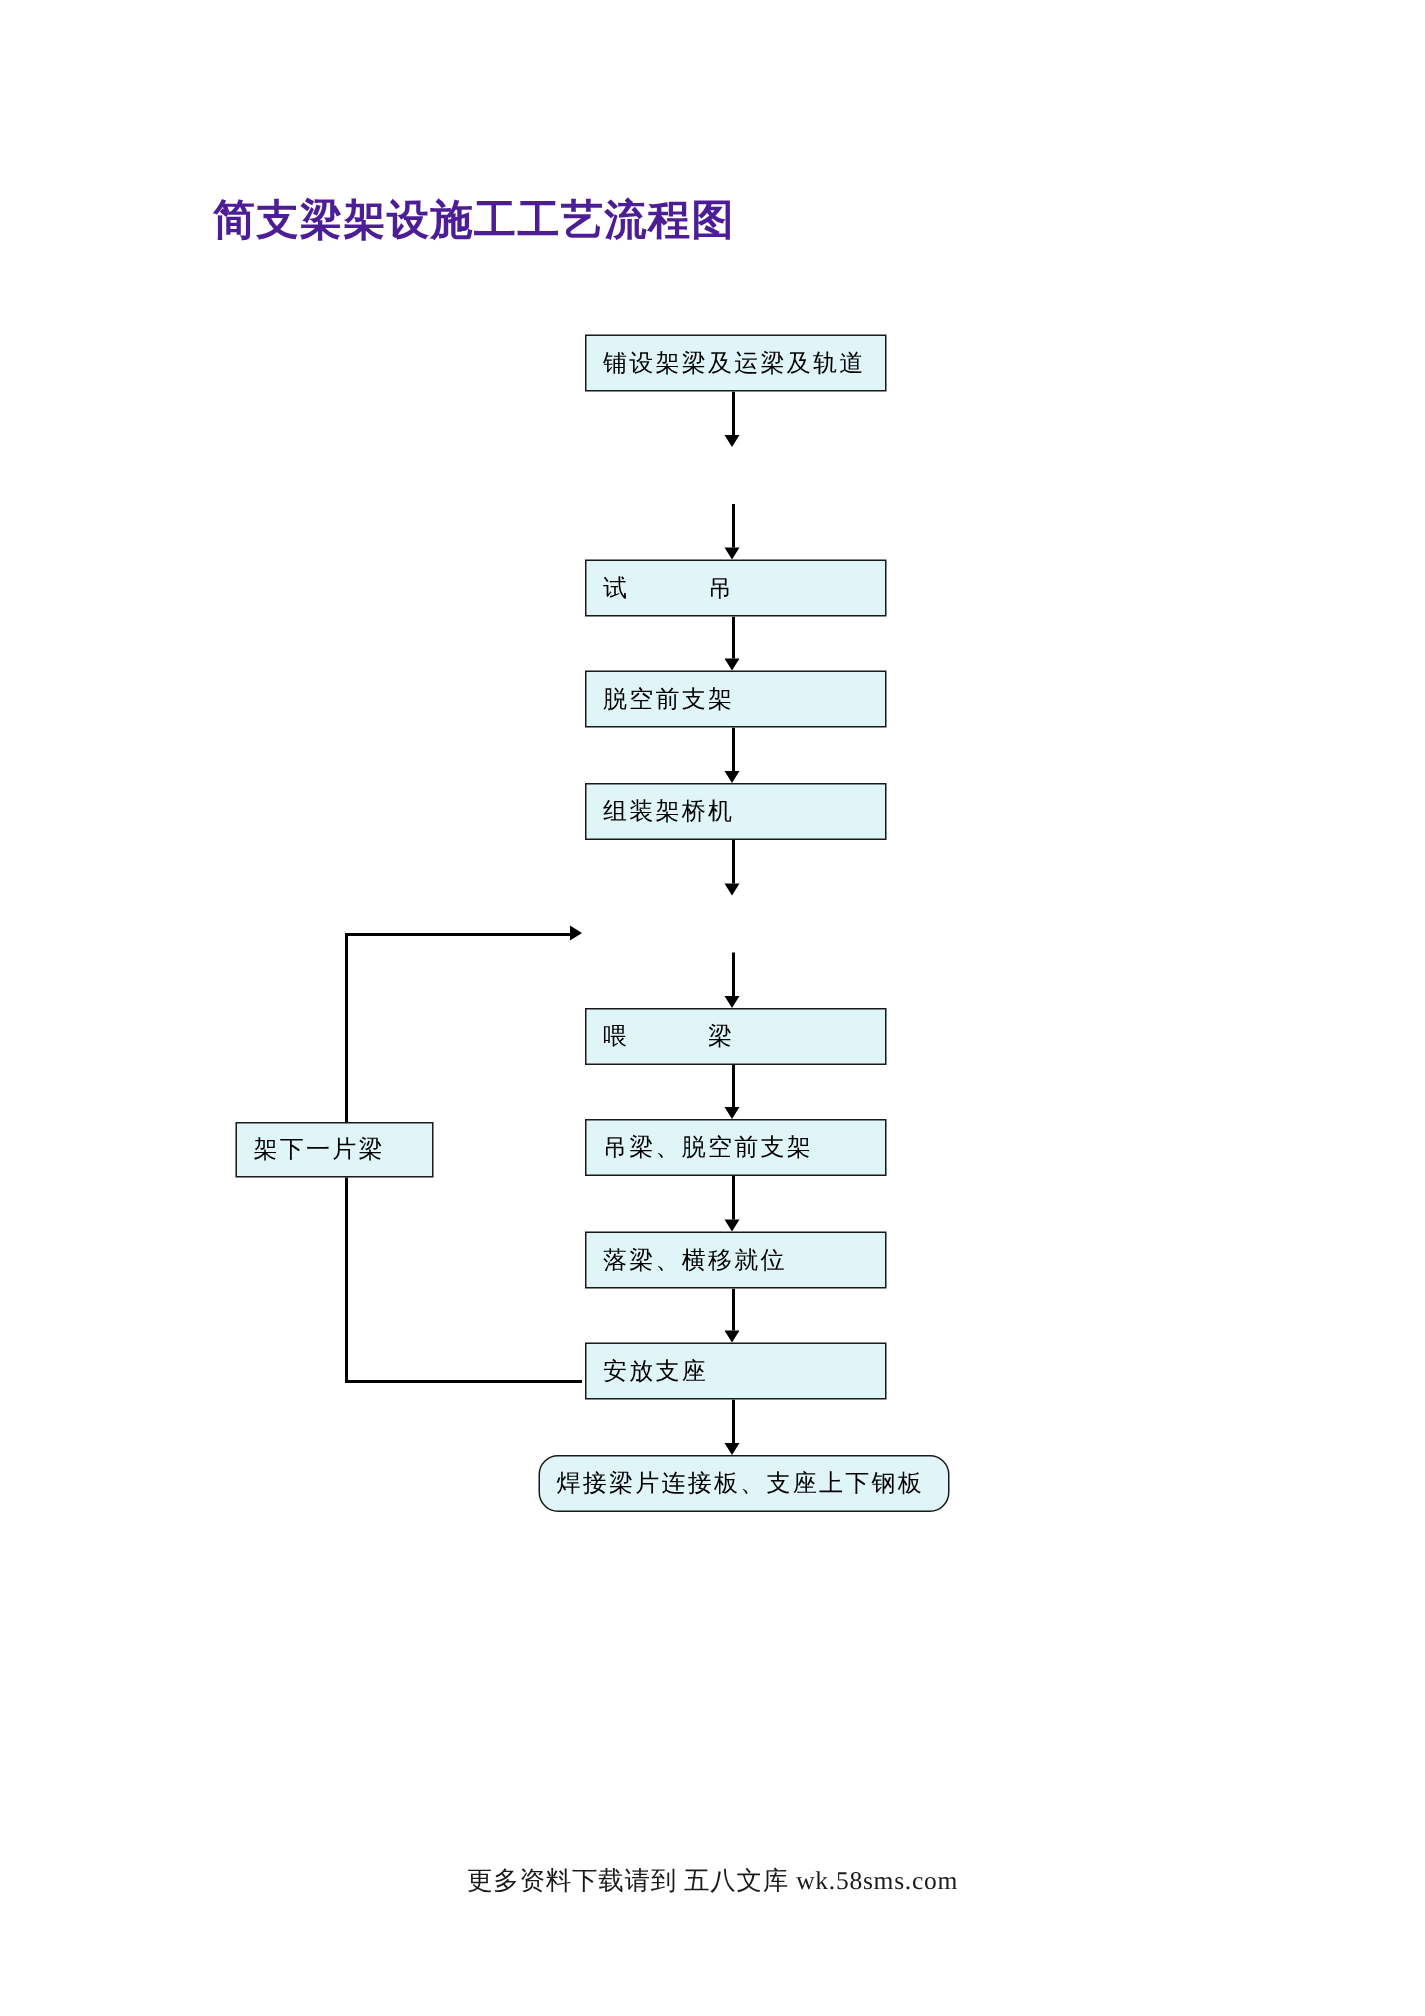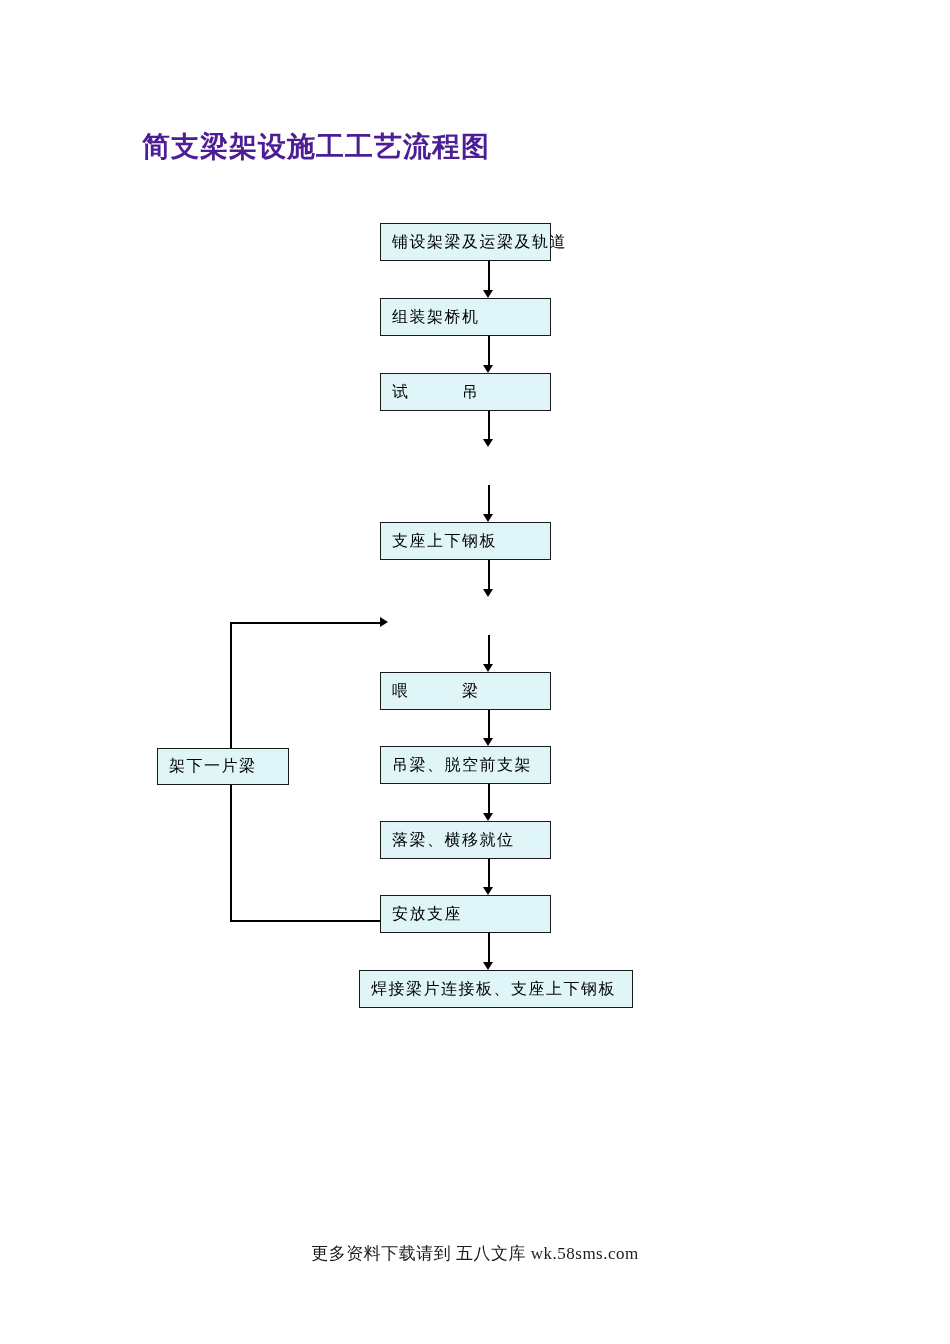--- a/index.html
+++ b/index.html
@@ -30,22 +30,22 @@
     border: 1.5px solid #1a1a1a;
     display: flex;
     align-items: center;
     padding-left: 11px;
     font-size: 16px;
     letter-spacing: 1.5px;
     color: #000000;
     white-space: pre;
     z-index: 2;
   }
-  .main-node { left: 380px; width: 171px; height: 38px; }
-  .wide-node { left: 359px; width: 274px; height: 38px; }
+  .main-node { left: 390px; width: 201px; height: 38px; }
+  .wide-node { left: 359px; width: 274px; height: 38px; border-radius: 13px; }
   .side-node { left: 157px; width: 132px; height: 37px; }
   .line {
     position: absolute;
     background: #000000;
     z-index: 1;
   }
   .vline { width: 1.5px; }
   .hline { height: 1.5px; }
   .arrow-down {
     position: absolute;
@@ -75,23 +75,23 @@
   }
 </style>
 </head>
 <body>
 
 <div class="page">
 
   <h1 class="doc-title">简支梁架设施工工艺流程图</h1>
 
   <div class="node main-node" style="top:223px">铺设架梁及运梁及轨道</div>
-  <div class="node main-node" style="top:298px">组装架桥机</div>
   <div class="node main-node" style="top:373px">试　　　吊</div>
-  <div class="node main-node" style="top:522px">支座上下钢板</div>
+  <div class="node main-node" style="top:447px">脱空前支架</div>
+  <div class="node main-node" style="top:522px">组装架桥机</div>
   <div class="node main-node" style="top:672px">喂　　　梁</div>
   <div class="node main-node" style="top:746px">吊梁、脱空前支架</div>
   <div class="node main-node" style="top:821px">落梁、横移就位</div>
   <div class="node main-node" style="top:895px">安放支座</div>
   <div class="node wide-node" style="top:970px">焊接梁片连接板、支座上下钢板</div>
 
   <div class="node side-node" style="top:748px">架下一片梁</div>
 
   <div class="line vline" style="left:488px; top:261px; height:29px"></div>
   <div class="arrow-down" style="left:483px; top:290px"></div>

